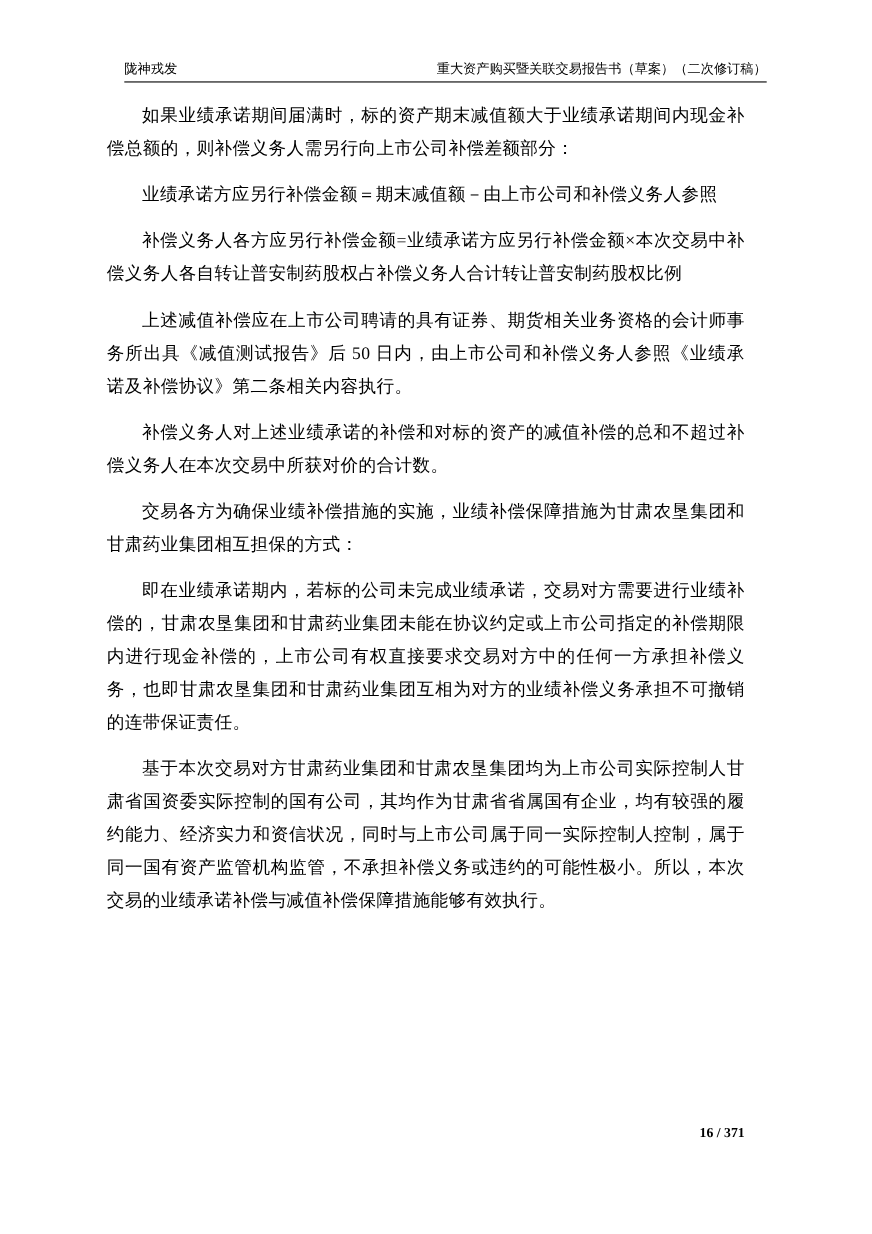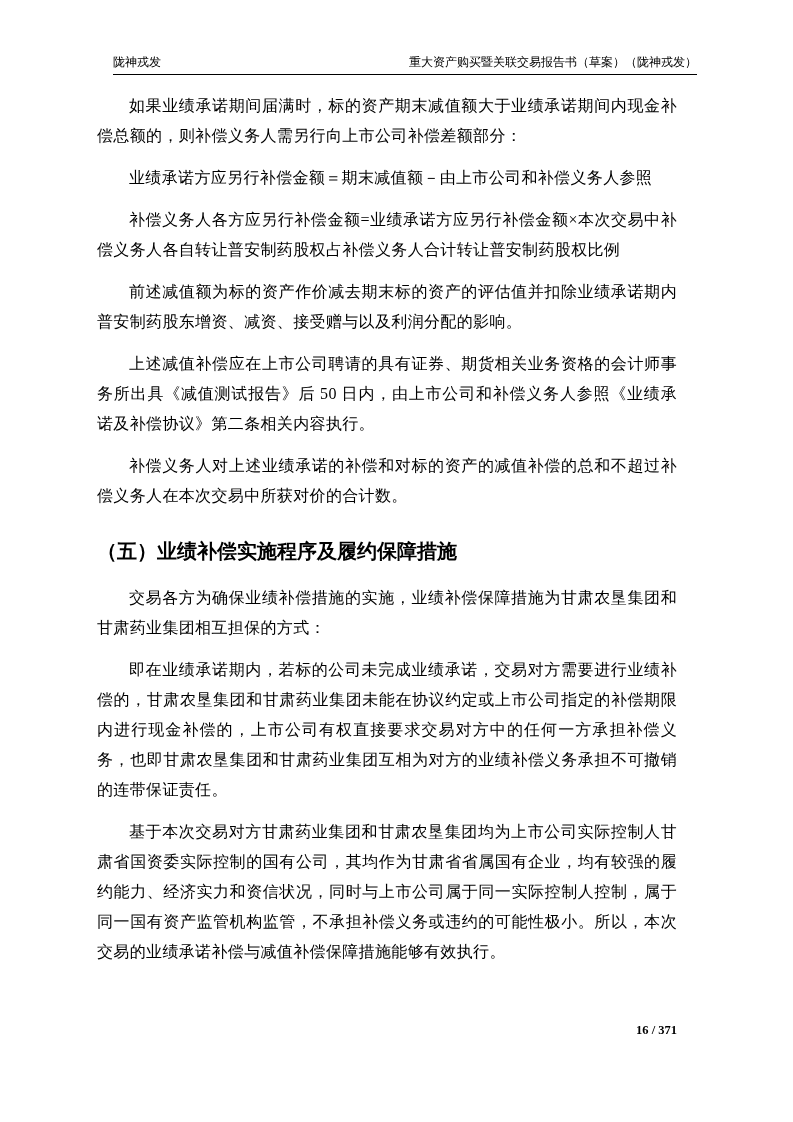--- a/index.html
+++ b/index.html
@@ -72,31 +72,29 @@
     text-align: center;
   }
 </style>
 </head>
 <body>
 
 <div class="page">
 
   <div class="hdr">
     <span>陇神戎发</span>
-    <span>重大资产购买暨关联交易报告书（草案）（陇神戎发）</span>
+    <span>重大资产购买暨关联交易报告书（草案）（二次修订稿）</span>
   </div>
 
   <div class="content">
     <p class="para">如果业绩承诺期间届满时，标的资产期末减值额大于业绩承诺期间内现金补偿总额的，则补偿义务人需另行向上市公司补偿差额部分：</p>
     <p class="para">业绩承诺方应另行补偿金额＝期末减值额－由上市公司和补偿义务人参照</p>
     <p class="para">补偿义务人各方应另行补偿金额=业绩承诺方应另行补偿金额×本次交易中补偿义务人各自转让普安制药股权占补偿义务人合计转让普安制药股权比例</p>
-    <p class="para">前述减值额为标的资产作价减去期末标的资产的评估值并扣除业绩承诺期内普安制药股东增资、减资、接受赠与以及利润分配的影响。</p>
     <p class="para">上述减值补偿应在上市公司聘请的具有证券、期货相关业务资格的会计师事务所出具《减值测试报告》后 50 日内，由上市公司和补偿义务人参照《业绩承诺及补偿协议》第二条相关内容执行。</p>
     <p class="para">补偿义务人对上述业绩承诺的补偿和对标的资产的减值补偿的总和不超过补偿义务人在本次交易中所获对价的合计数。</p>
-    <h2 class="sec">（五）业绩补偿实施程序及履约保障措施</h2>
     <p class="para">交易各方为确保业绩补偿措施的实施，业绩补偿保障措施为甘肃农垦集团和甘肃药业集团相互担保的方式：</p>
     <p class="para">即在业绩承诺期内，若标的公司未完成业绩承诺，交易对方需要进行业绩补偿的，甘肃农垦集团和甘肃药业集团未能在协议约定或上市公司指定的补偿期限内进行现金补偿的，上市公司有权直接要求交易对方中的任何一方承担补偿义务，也即甘肃农垦集团和甘肃药业集团互相为对方的业绩补偿义务承担不可撤销的连带保证责任。</p>
     <p class="para">基于本次交易对方甘肃药业集团和甘肃农垦集团均为上市公司实际控制人甘肃省国资委实际控制的国有公司，其均作为甘肃省省属国有企业，均有较强的履约能力、经济实力和资信状况，同时与上市公司属于同一实际控制人控制，属于同一国有资产监管机构监管，不承担补偿义务或违约的可能性极小。所以，本次交易的业绩承诺补偿与减值补偿保障措施能够有效执行。</p>
   </div>
 
   <div class="pageno">16 / 371</div>
 
 </div>
 
 </body></html>

